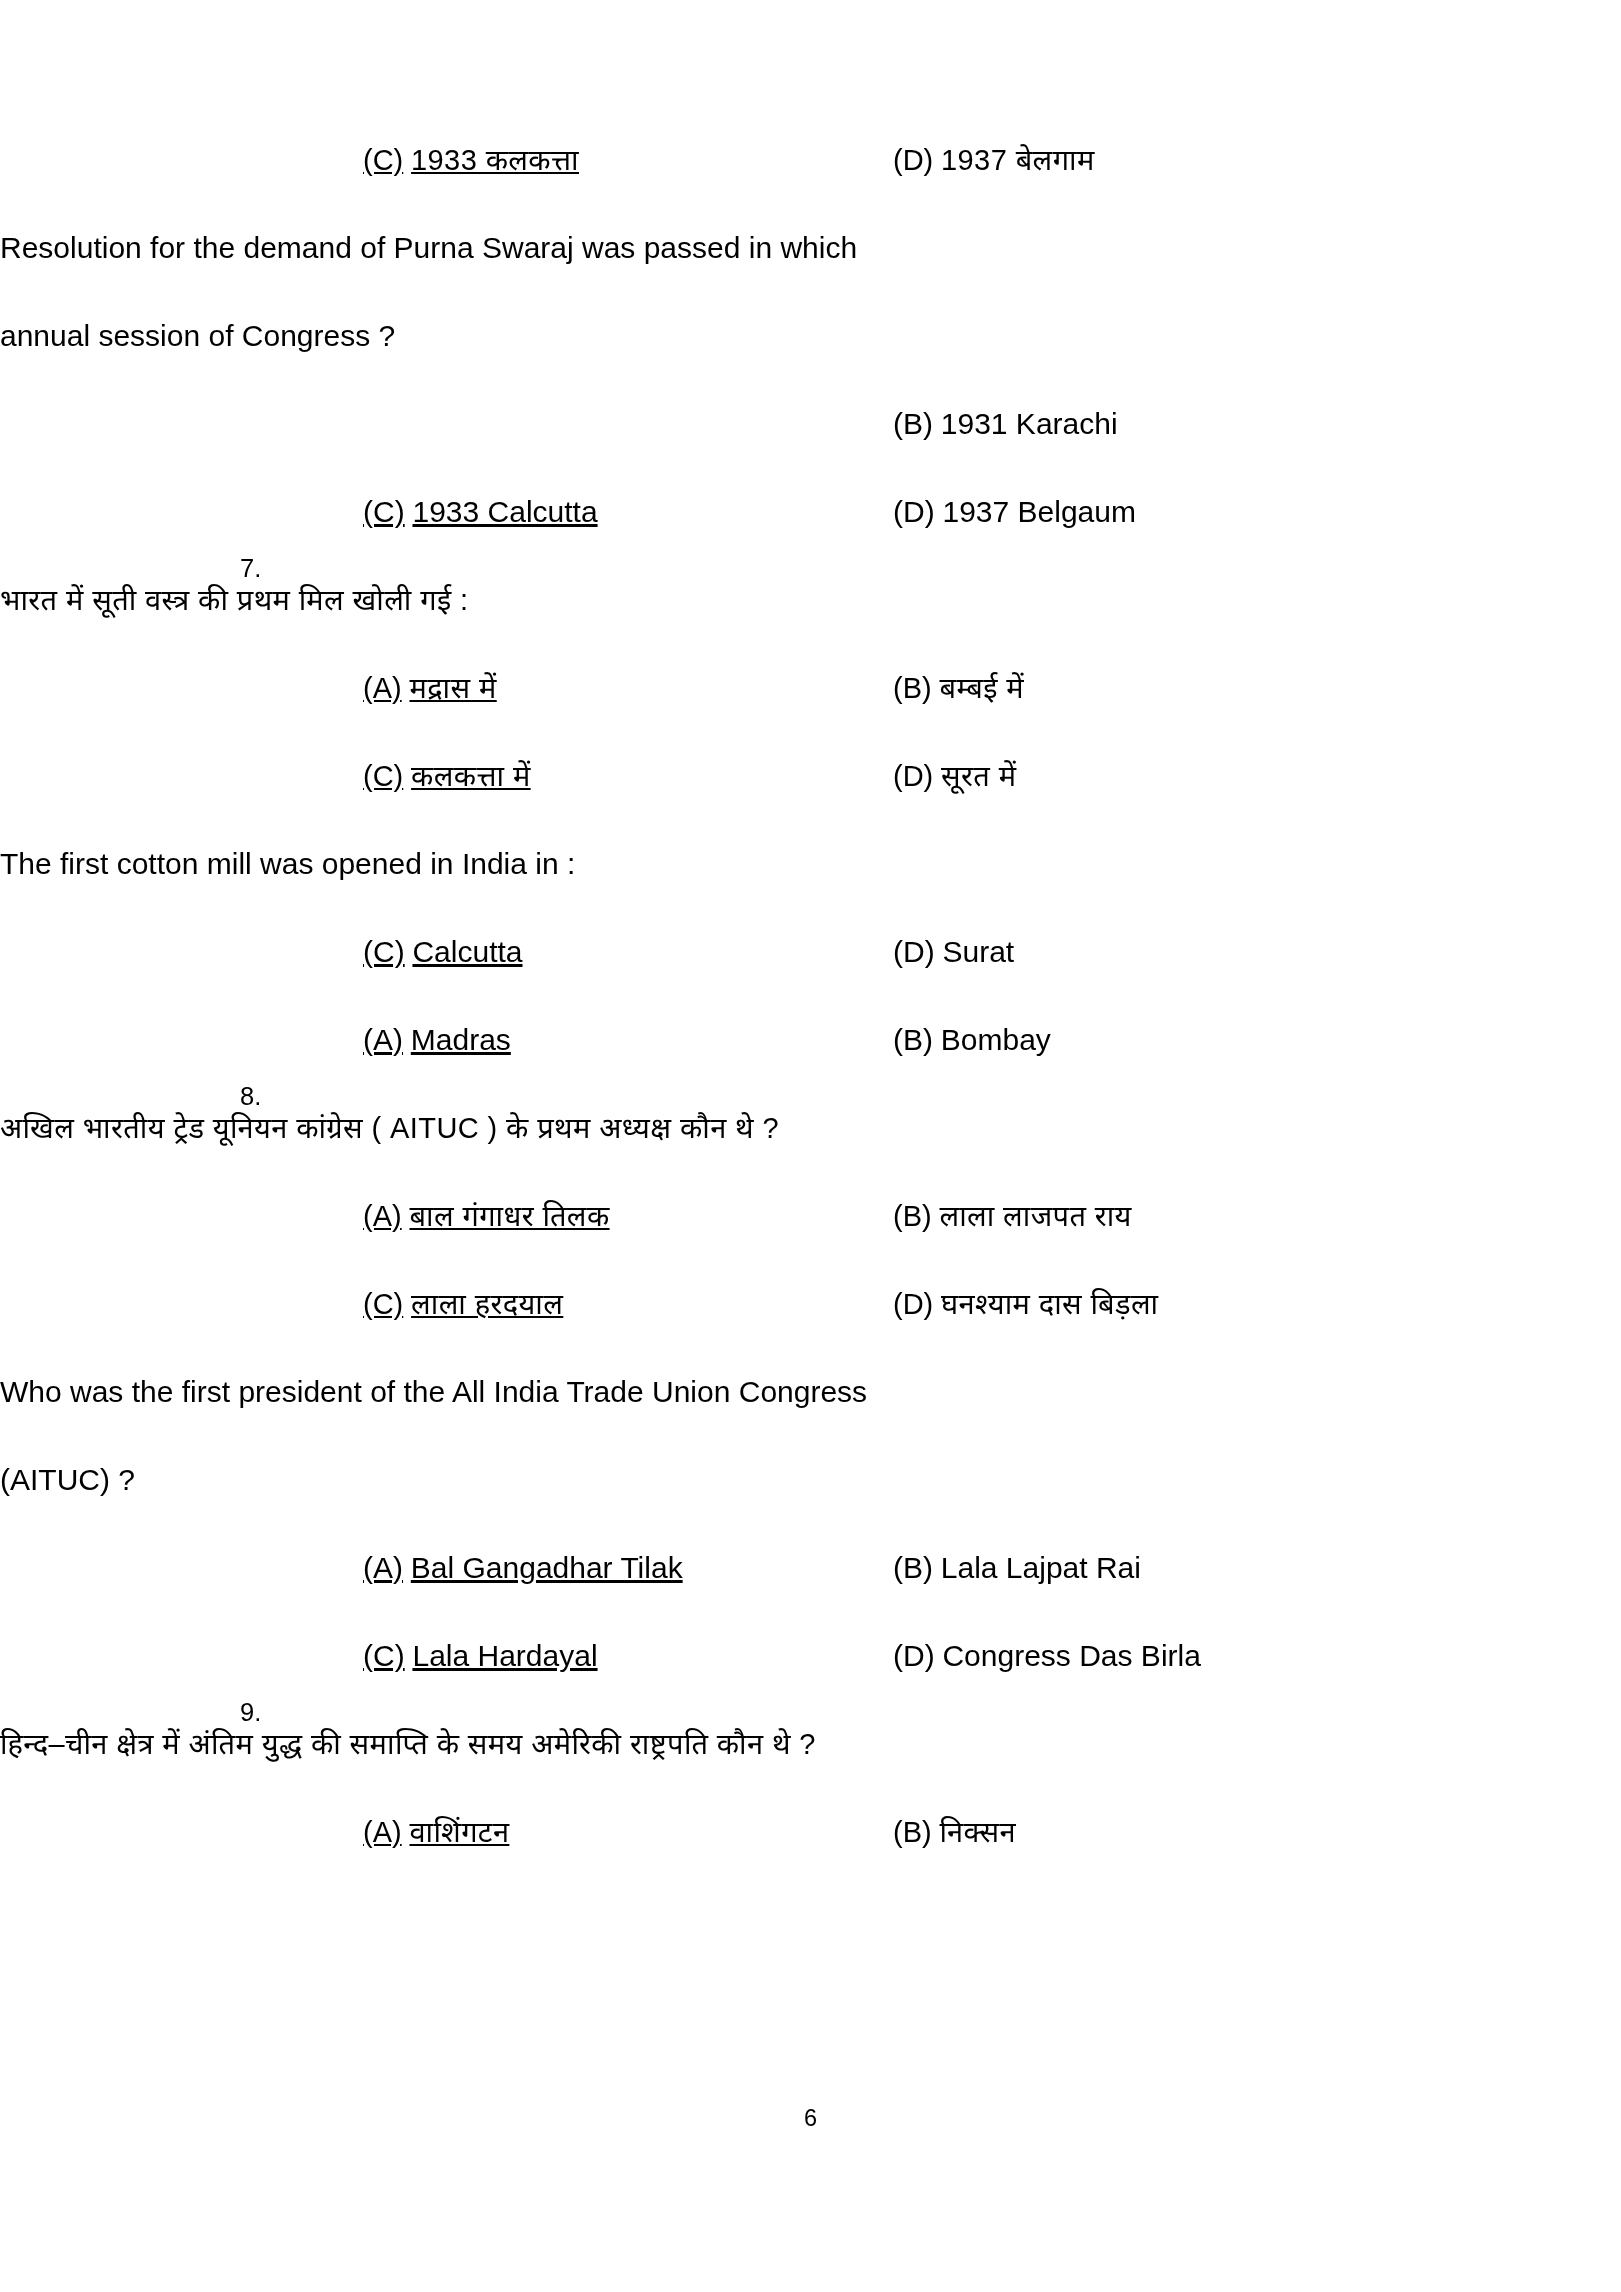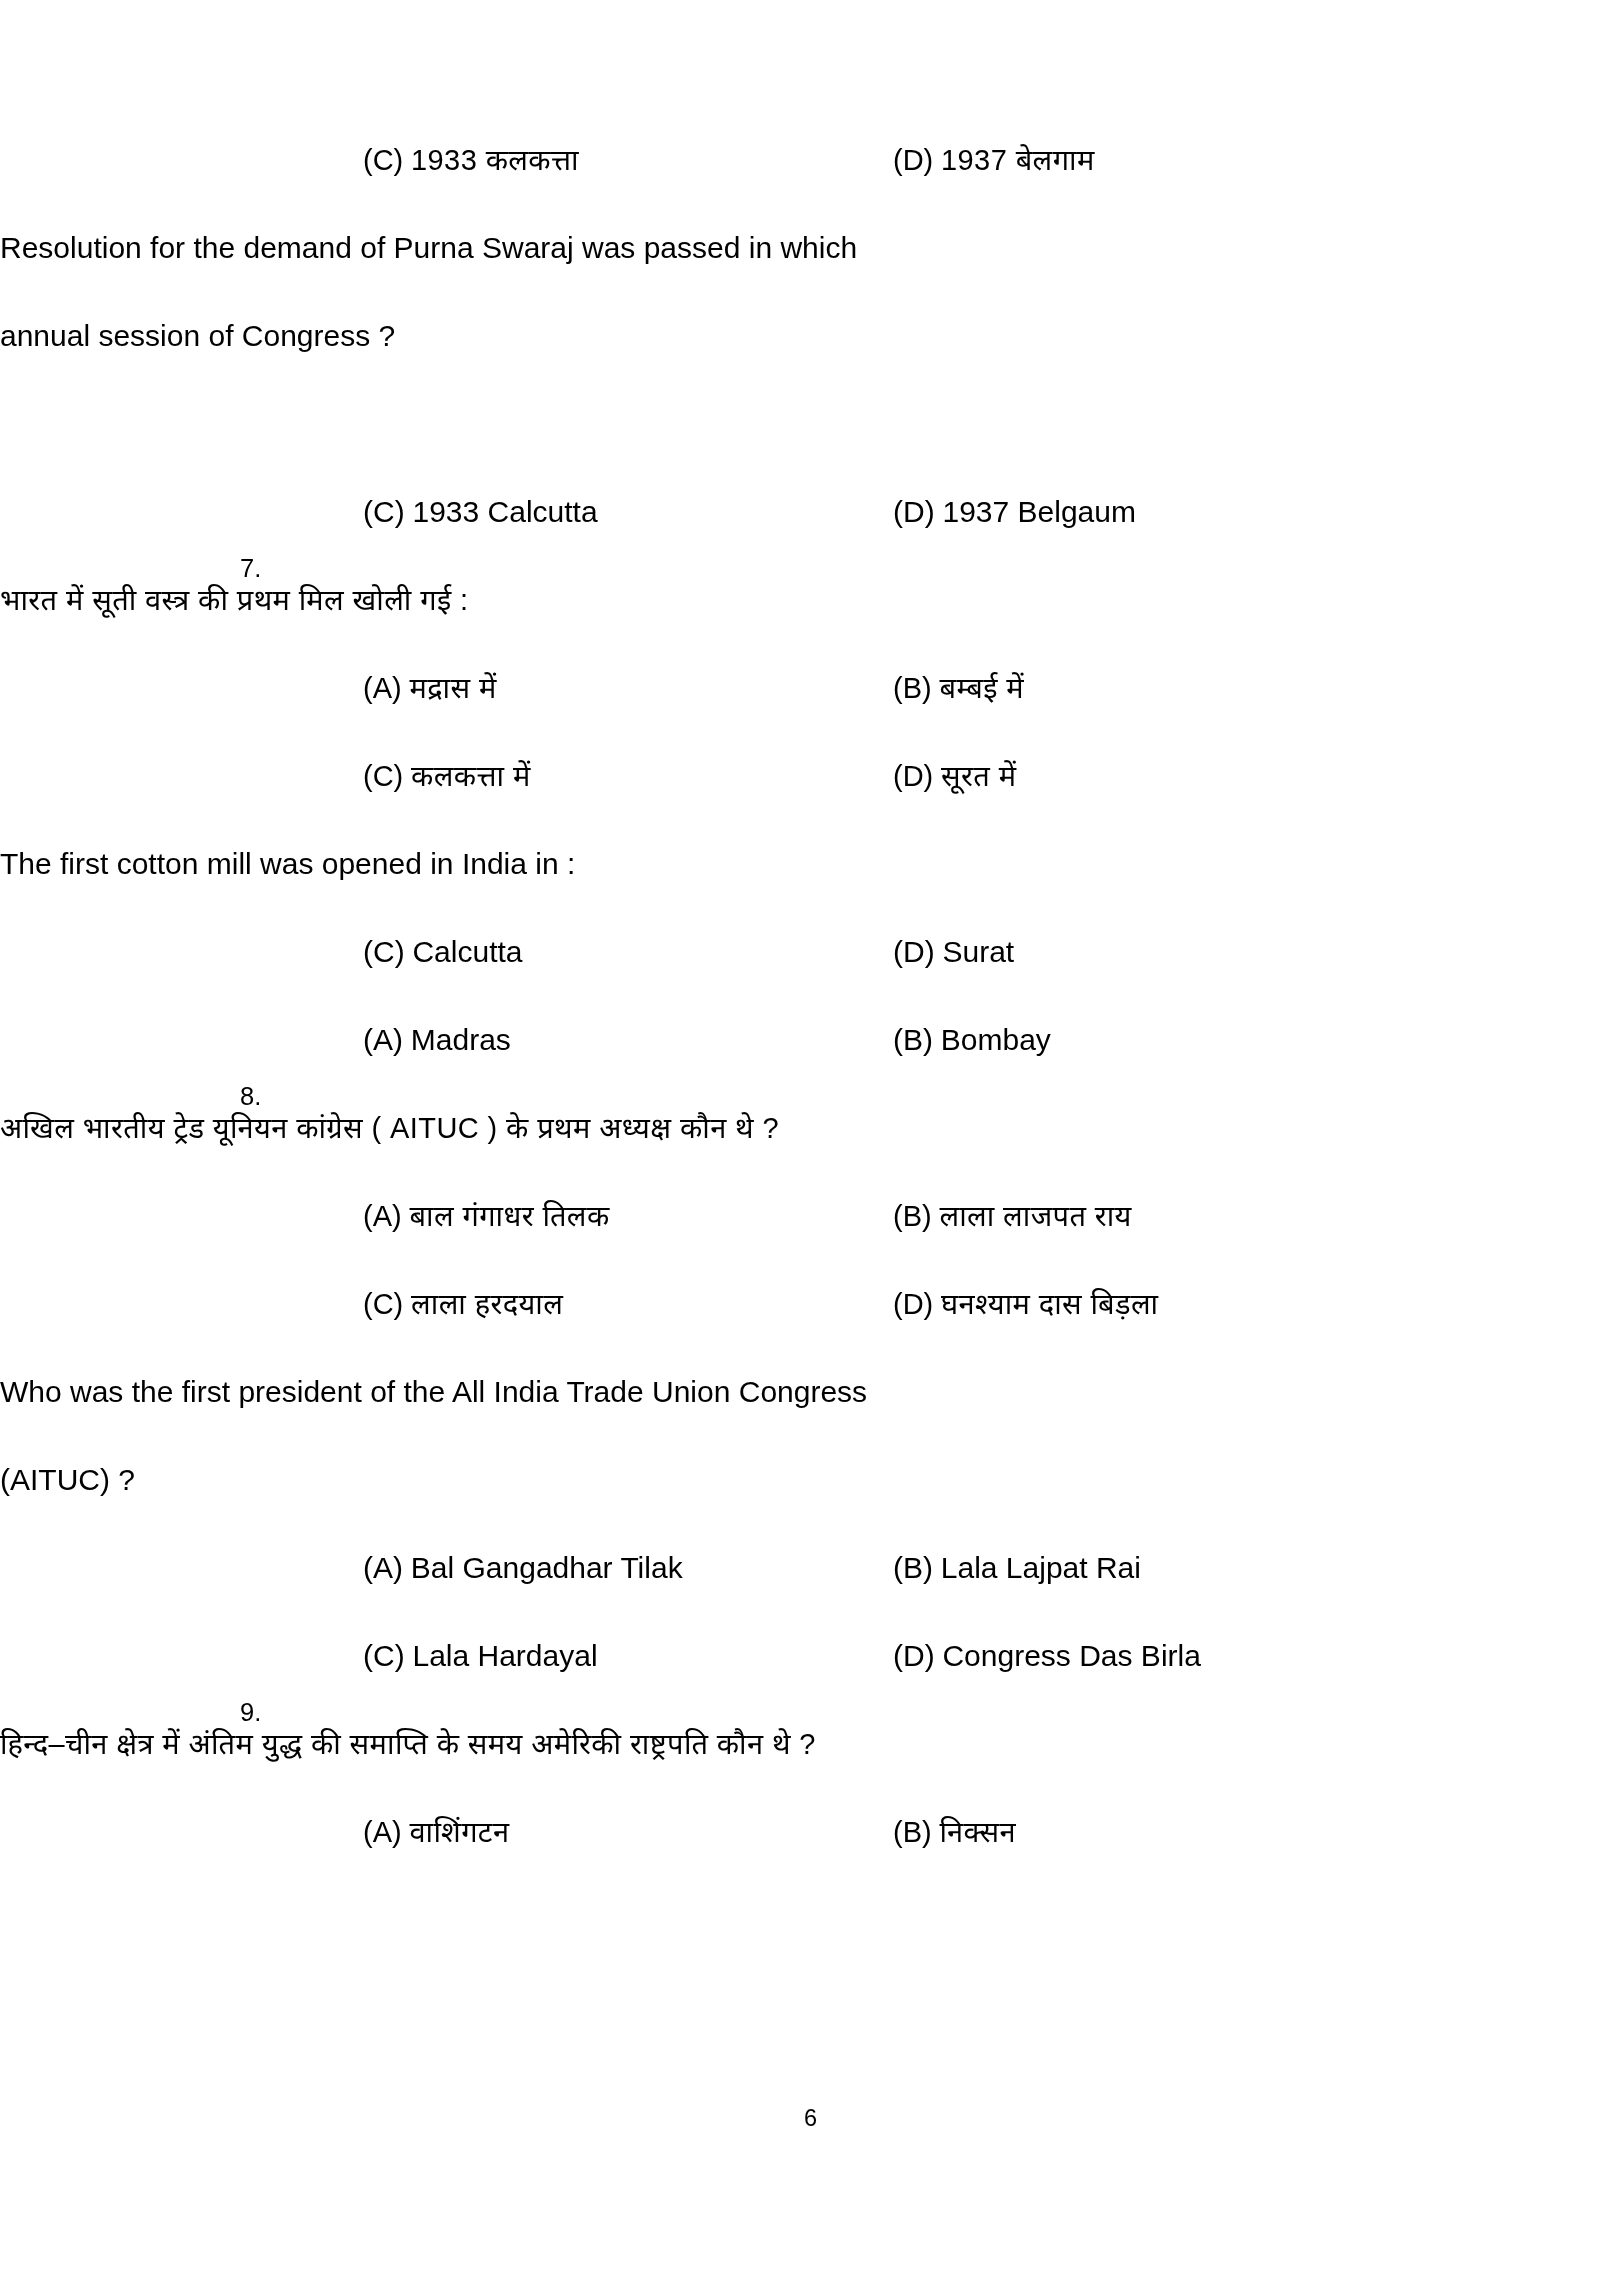--- a/index.html
+++ b/index.html
@@ -64,21 +64,21 @@
     height: 88px;
     margin-left: 363px;
   }
   .opt {
     position: absolute;
     top: 0;
     font-size: 30px;
     line-height: 88px;
     white-space: nowrap;
   }
-  .opt.col-l { left: 0px; }
+  .opt.col-l { left: 0px; text-decoration: underline; }
   .opt.col-r { left: 530px; }
   .opt .tag { margin-right: 7.8px; }
 
   .opt-hindi { font-size: 29px; }
 
   
   .page-number {
     position: absolute;
     left: 0;
     right: 0;
@@ -105,20 +105,23 @@
       </div>
 
       <div class="line stem-en">
         <span class="eng">Resolution for the demand of Purna Swaraj was passed in which</span>
       </div>
       <div class="line stem-en">
         <span class="eng">annual session of Congress ?</span>
       </div>
 
       <div class="opt-row">
+        <div class="opt col-r">
+          <span class="tag">(B)</span><span class="eng">1931 Karachi</span>
+        </div>
       </div>
       <div class="opt-row">
         <div class="opt col-l">
           <span class="tag">(C)</span><span class="eng">1933 Calcutta</span>
         </div>
         <div class="opt col-r">
           <span class="tag">(D)</span><span class="eng">1937 Belgaum</span>
         </div>
       </div>
     </div>

